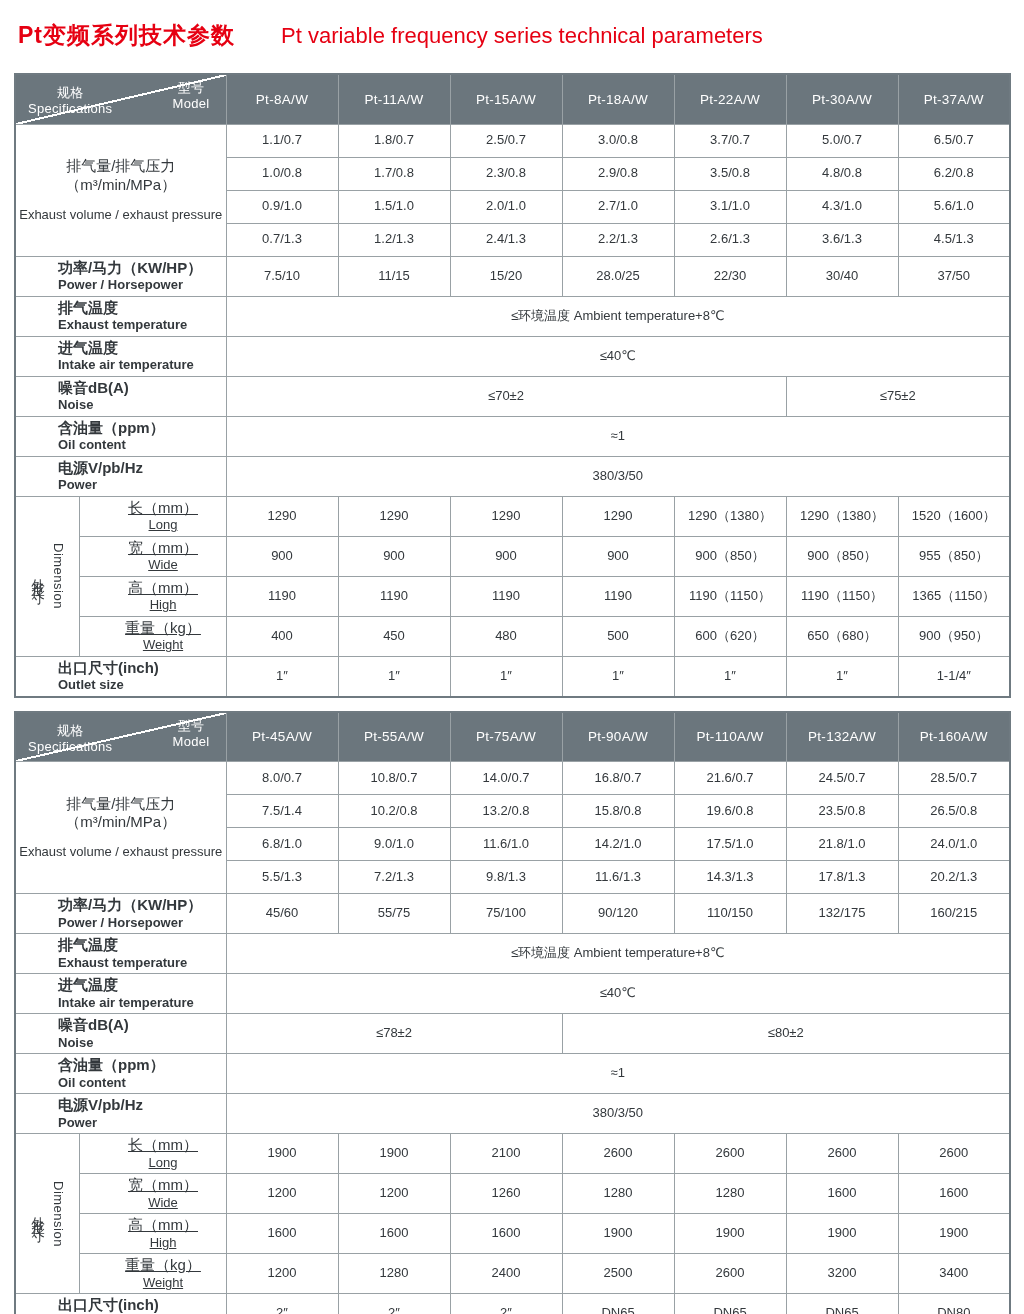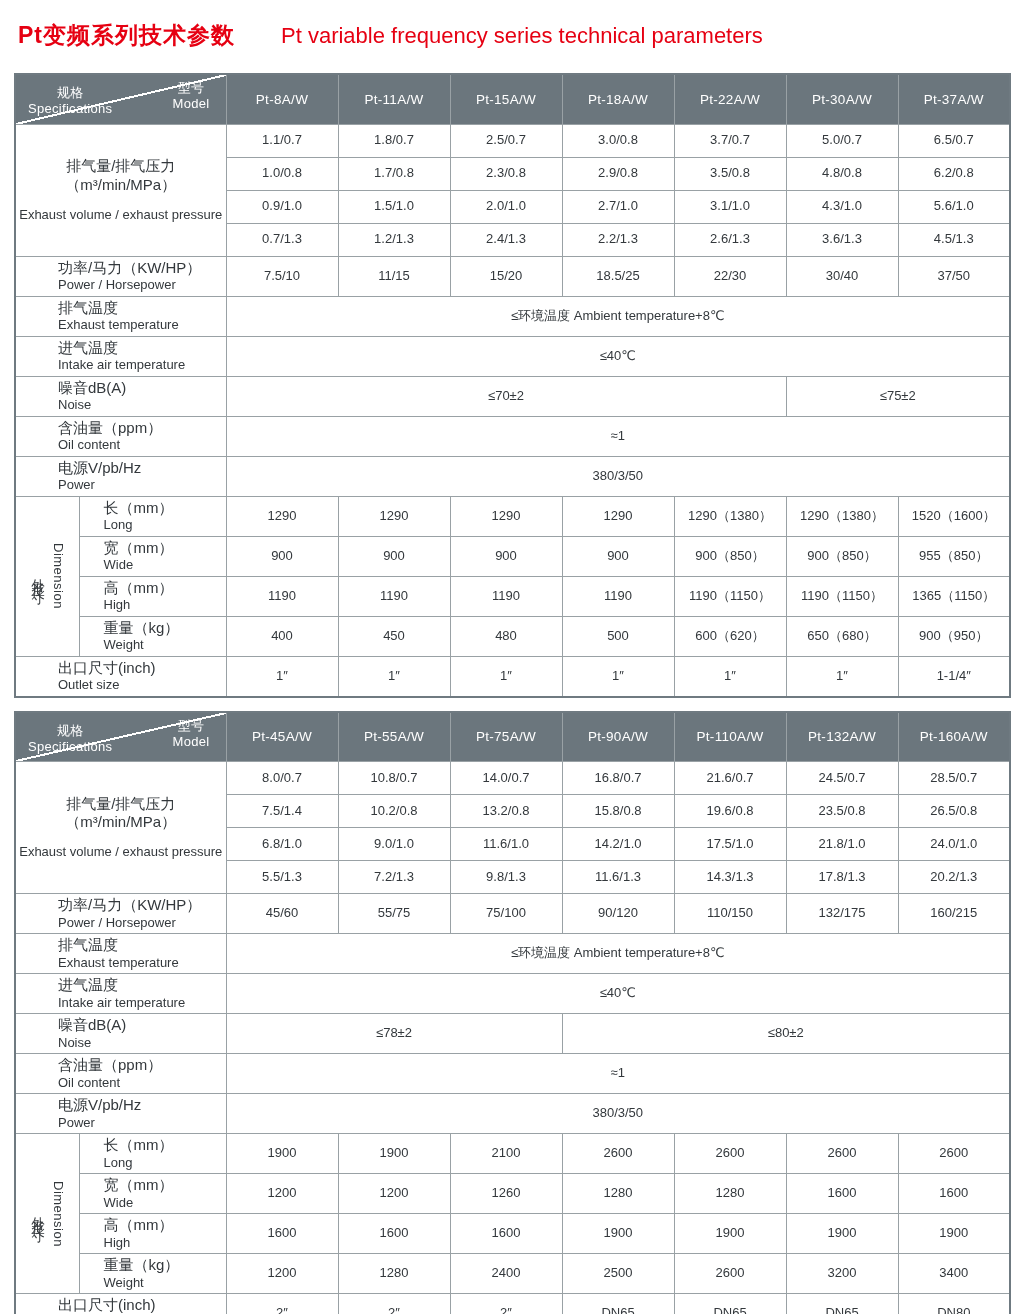--- a/index.html
+++ b/index.html
@@ -30,23 +30,23 @@
     position:relative;
     background-image:linear-gradient(to bottom right,
       transparent calc(50% - 1px), #fff calc(50% - 1px),
       #fff calc(50% + 1px), transparent calc(50% + 1px));
   }
   .corner-model{position:absolute;top:5px;right:16px;text-align:center;line-height:1.25;font-size:13px;margin-left:36px;}
   .corner-spec{position:absolute;bottom:6px;left:12px;text-align:center;line-height:1.25;font-size:13px;}
   .corner-model span,.corner-spec span{display:block;}
 
   tbody td{height:33px;font-size:13px;text-align:center;vertical-align:middle;line-height:1.25;padding:2px 3px;}
-  td.lbl{text-align:left;padding-left:42px;}
+  td.lbl{text-align:left;padding-left:42px;font-weight:bold;}
   td.lbl-center{text-align:center;}
-  td.sub{text-align:left;padding-left:24px;}
+  td.sub{text-align:center;padding-left:24px;text-decoration:underline;}
   .zh-line{display:block;font-size:15px;}
   .en-line{display:block;font-size:13px;}
   .gap-top{margin-top:12px;}
   td.lt,tr.lt>td{border-top-color:var(--bd-light);margin-left:16px;}
   tr.gt>td,tr.gt>th{border-top:1px solid #7f898f;}
 
   td.vert{padding:0;}
   .vert-wrap{display:flex;justify-content:center;align-items:center;gap:4px;height:100%;}
   .vert-zh{writing-mode:vertical-rl;font-size:13.5px;letter-spacing:4px;}
   .vert-en{writing-mode:vertical-rl;font-size:13px;letter-spacing:.5px;}
@@ -138,21 +138,21 @@
             <td>4.5/1.3</td>
           </tr>
           <tr class="gt">
             <td class="lbl" colspan="2">
               <span class="zh-line">功率/马力（KW/HP）</span>
               <span class="en-line">Power / Horsepower</span>
             </td>
             <td>7.5/10</td>
             <td>11/15</td>
             <td>15/20</td>
-            <td>18.5/25</td>
+            <td>28.0/25</td>
             <td>22/30</td>
             <td>30/40</td>
             <td>37/50</td>
           </tr>
           <tr class="gt">
             <td class="lbl" colspan="2">
               <span class="zh-line">排气温度</span>
               <span class="en-line">Exhaust temperature</span>
             </td>
             <td colspan="7">≤环境温度 Ambient temperature+8℃</td>

